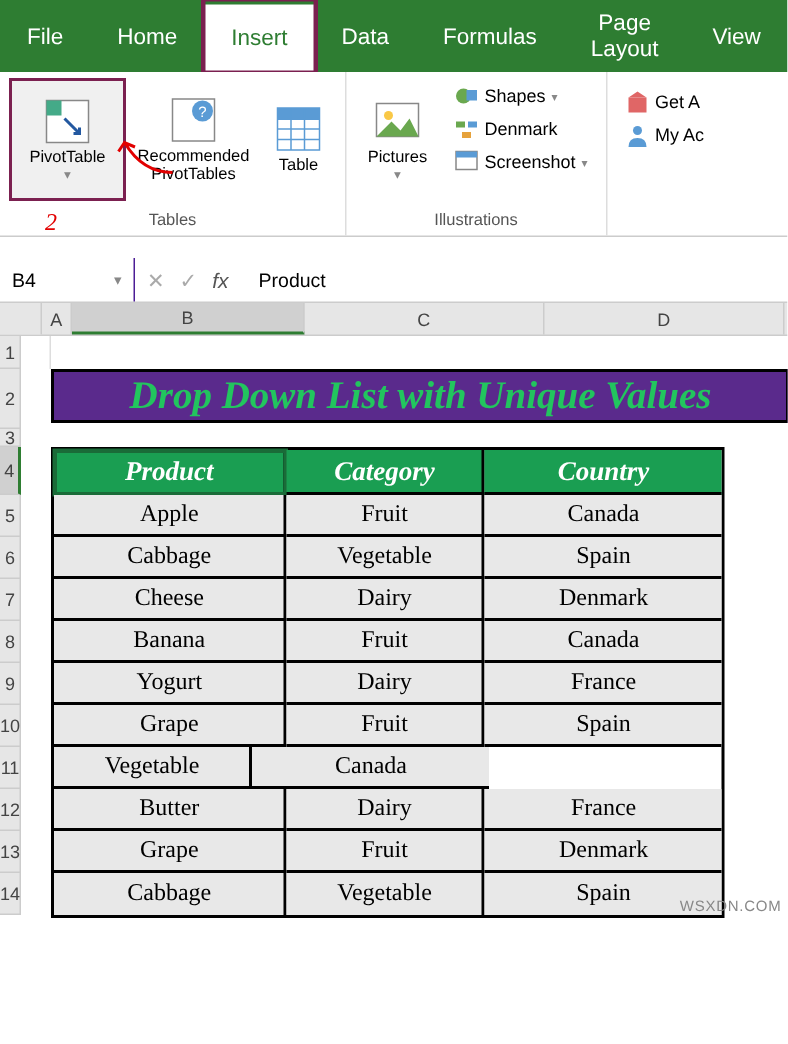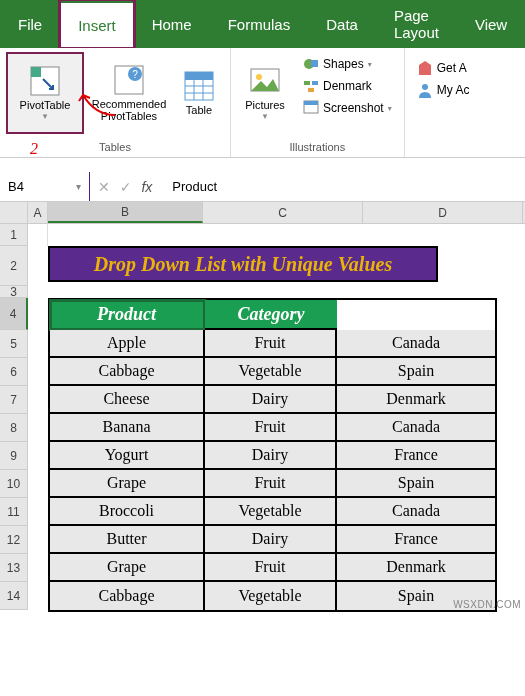--- a/index.html
+++ b/index.html
@@ -1,19 +1,19 @@
 <!DOCTYPE html>
 <html><head>
   <meta charset="utf-8">
   <style>
     * { margin: 0; padding: 0; box-sizing: border-box; }
     body { font-family: 'Segoe UI', Arial, sans-serif; font-size: 14px; background: #fff; width: 525px; overflow: hidden; }
     
     .tab-bar { display: flex; background: #2e7d32; color: #fff; height: 48px; align-items: center; }
-    .tab { padding: 0 18px; height: 100%; display: flex; align-items: center; cursor: pointer; font-size: 15px; }
+    .tab { padding: 0 18px; height: 100%; display: flex; align-items: center; cursor: pointer; font-size: 15px; text-align: center; }
     .tab.active { background: #fff; color: #2e7d32; border-top: 3px solid #2e7d32; position: relative; }
     .tab-highlight { outline: 3px solid #7b2050; outline-offset: -1px; }
     
     .ribbon { display: flex; background: #fff; height: 110px; border-bottom: 1px solid #ccc; position: relative; }
     .ribbon-group { display: flex; flex-direction: column; align-items: center; border-right: 1px solid #ddd; padding: 4px 6px 2px; }
     .ribbon-group-items { display: flex; flex: 1; align-items: flex-start; gap: 4px; }
     .ribbon-group-label { font-size: 11px; color: #555; padding: 2px 0; }
     .ribbon-btn-large { display: flex; flex-direction: column; align-items: center; justify-content: center; width: 78px; height: 82px; font-size: 11px; cursor: pointer; text-align: center; border: 1px solid transparent; }
     .ribbon-btn-large svg { margin-bottom: 2px; }
     .ribbon-btn-large.highlighted { border: 2px solid #7b2050; background: #f0f0f0; }
@@ -42,21 +42,21 @@
     .col-D { width: 160px; }
     .col-header.selected { background: #d0d0d0; border-bottom: 2px solid #2e7d32; }
     
     .grid-body { display: flex; }
     .row-headers { display: flex; flex-direction: column; width: 28px; }
     .row-header { border-bottom: 1px solid #ccc; border-right: 1px solid #ccc; background: #e6e6e6; height: 28px; display: flex; align-items: center; justify-content: center; font-size: 12px; color: #444; }
     .row-header.selected { background: #d0d0d0; border-right: 2px solid #2e7d32; }
     
     .cells { position: relative; }
     
-    .title-cell { background: #5a2a8c; color: #eab308; font-family: 'Georgia', serif; font-size: 20px; font-style: italic; font-weight: bold; width: 390px; height: 36px; border: 2px solid #000; display: flex; align-items: center; justify-content: center; }
+    .title-cell { background: #5a2a8c; color: #22c55e; font-family: 'Georgia', serif; font-size: 26px; font-style: italic; font-weight: bold; width: 492px; height: 36px; border: 2px solid #000; display: flex; align-items: center; justify-content: center; }
     
     .table-container { border: 2px solid #000; }
     .table-header-row { display: flex; }
     .th { background: #1a9e52; color: #fff; font-family: 'Georgia', serif; font-size: 18px; font-style: italic; font-weight: bold; height: 30px; display: flex; align-items: center; justify-content: center; border-right: 2px solid #000; border-bottom: 2px solid #000; }
     .th:last-child { border-right: none; }
     .th.active-cell { outline: 3px solid #1a6b38; outline-offset: -2px; }
     .tr { display: flex; }
     .td { background: #e8e8e8; font-family: 'Georgia', serif; font-size: 16px; height: 28px; display: flex; align-items: center; justify-content: center; border-right: 2px solid #000; border-bottom: 2px solid #000; }
     .tr:last-child .td { border-bottom: none; }
     .td:last-child { border-right: none; }
@@ -68,24 +68,24 @@
     .watermark { position: absolute; bottom: 2px; right: 4px; font-size: 10px; color: #888; text-transform: uppercase; letter-spacing: 0.5px; }
     
     .ribbon-wrapper { position: relative; }
   </style>
 </head>
 <body>
 
 <div class="ribbon-wrapper">
 <div class="tab-bar">
   <div class="tab">File</div>
+  <div class="tab">Home</div>
   <div class="tab active tab-highlight">Insert</div>
-  <div class="tab">Home</div>
+  <div class="tab">Data</div>
   <div class="tab">Formulas</div>
-  <div class="tab">Data</div>
   <div class="tab">Page Layout</div>
   <div class="tab">View</div>
 </div>
 
 <div class="ribbon">
   <div class="ribbon-group">
     <div class="ribbon-group-items">
       <div class="ribbon-btn-large highlighted">
         <svg width="32" height="32" viewBox="0 0 32 32">
               <rect x="2" y="2" width="28" height="28" fill="#fff" stroke="#888"></rect>
@@ -239,20 +239,21 @@
       <div style="height:12px;display:flex">
           <div style="width:20px"></div>
         </div>
 
       <div style="display:flex">
         <div style="width:20px"></div>
         <div class="table-container">
           <div class="table-header-row">
             <div class="th col-b-w active-cell">Product</div>
             <div class="th col-c-w">Category</div>
+            <div class="th col-d-w">Country</div>
           </div>
           <div id="table-rows">
               <div class="tr">
                 <div class="td col-b-w">Apple</div>
                 <div class="td col-c-w">Fruit</div>
                 <div class="td col-d-w">Canada</div>
               </div>
               <div class="tr">
                 <div class="td col-b-w">Cabbage</div>
                 <div class="td col-c-w">Vegetable</div>
@@ -272,21 +273,20 @@
                 <div class="td col-b-w">Yogurt</div>
                 <div class="td col-c-w">Dairy</div>
                 <div class="td col-d-w">France</div>
               </div>
               <div class="tr">
                 <div class="td col-b-w">Grape</div>
                 <div class="td col-c-w">Fruit</div>
                 <div class="td col-d-w">Spain</div>
               </div>
               <div class="tr">
-                <div class="td col-b-w">Broccoli</div>
                 <div class="td col-c-w">Vegetable</div>
                 <div class="td col-d-w">Canada</div>
               </div>
               <div class="tr">
                 <div class="td col-b-w">Butter</div>
                 <div class="td col-c-w">Dairy</div>
                 <div class="td col-d-w">France</div>
               </div>
               <div class="tr">
                 <div class="td col-b-w">Grape</div>

